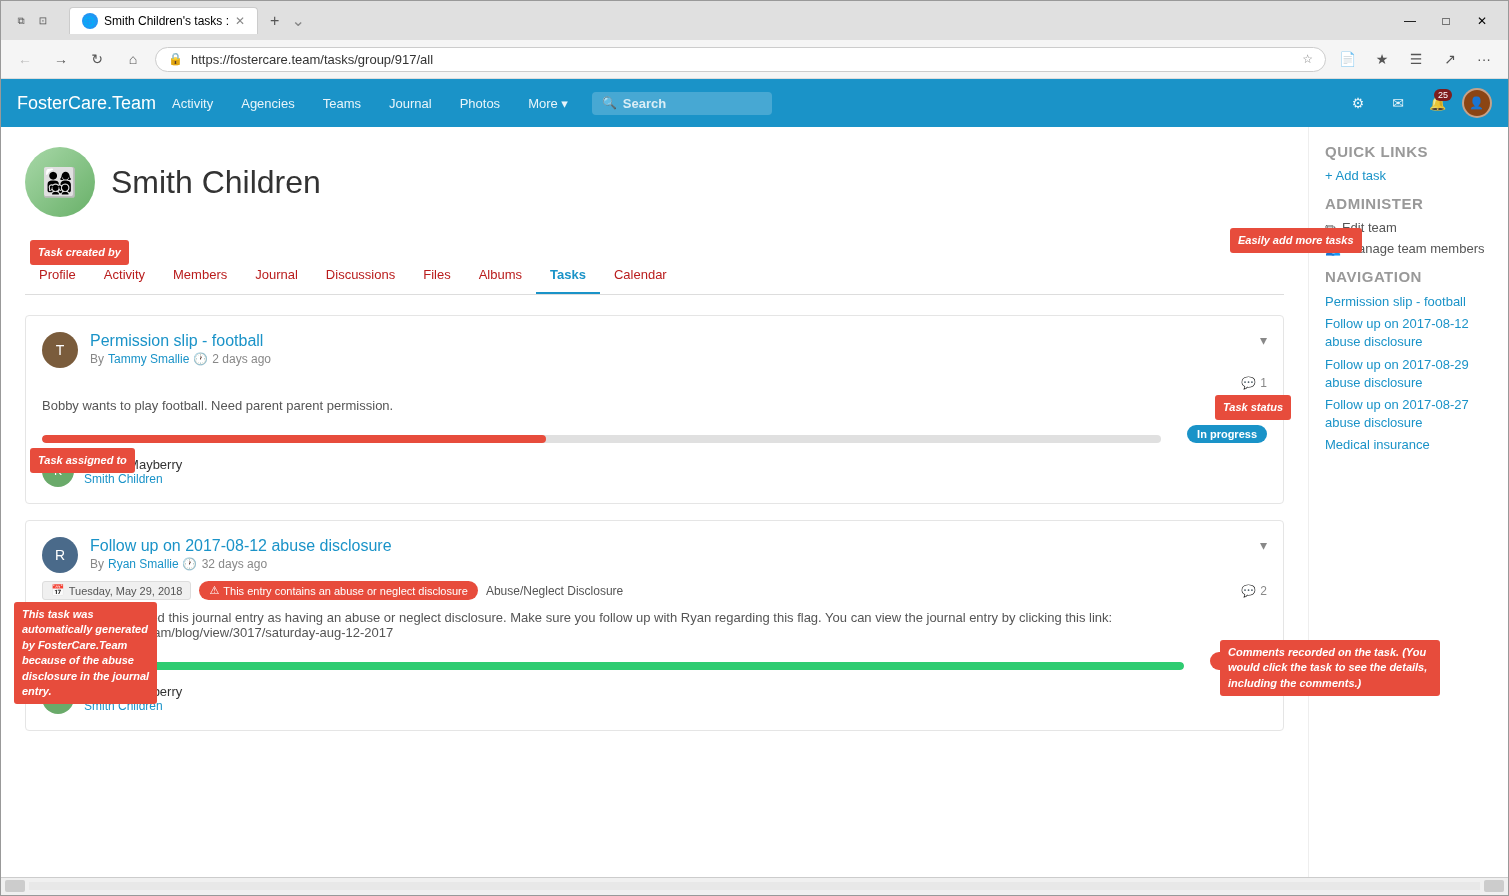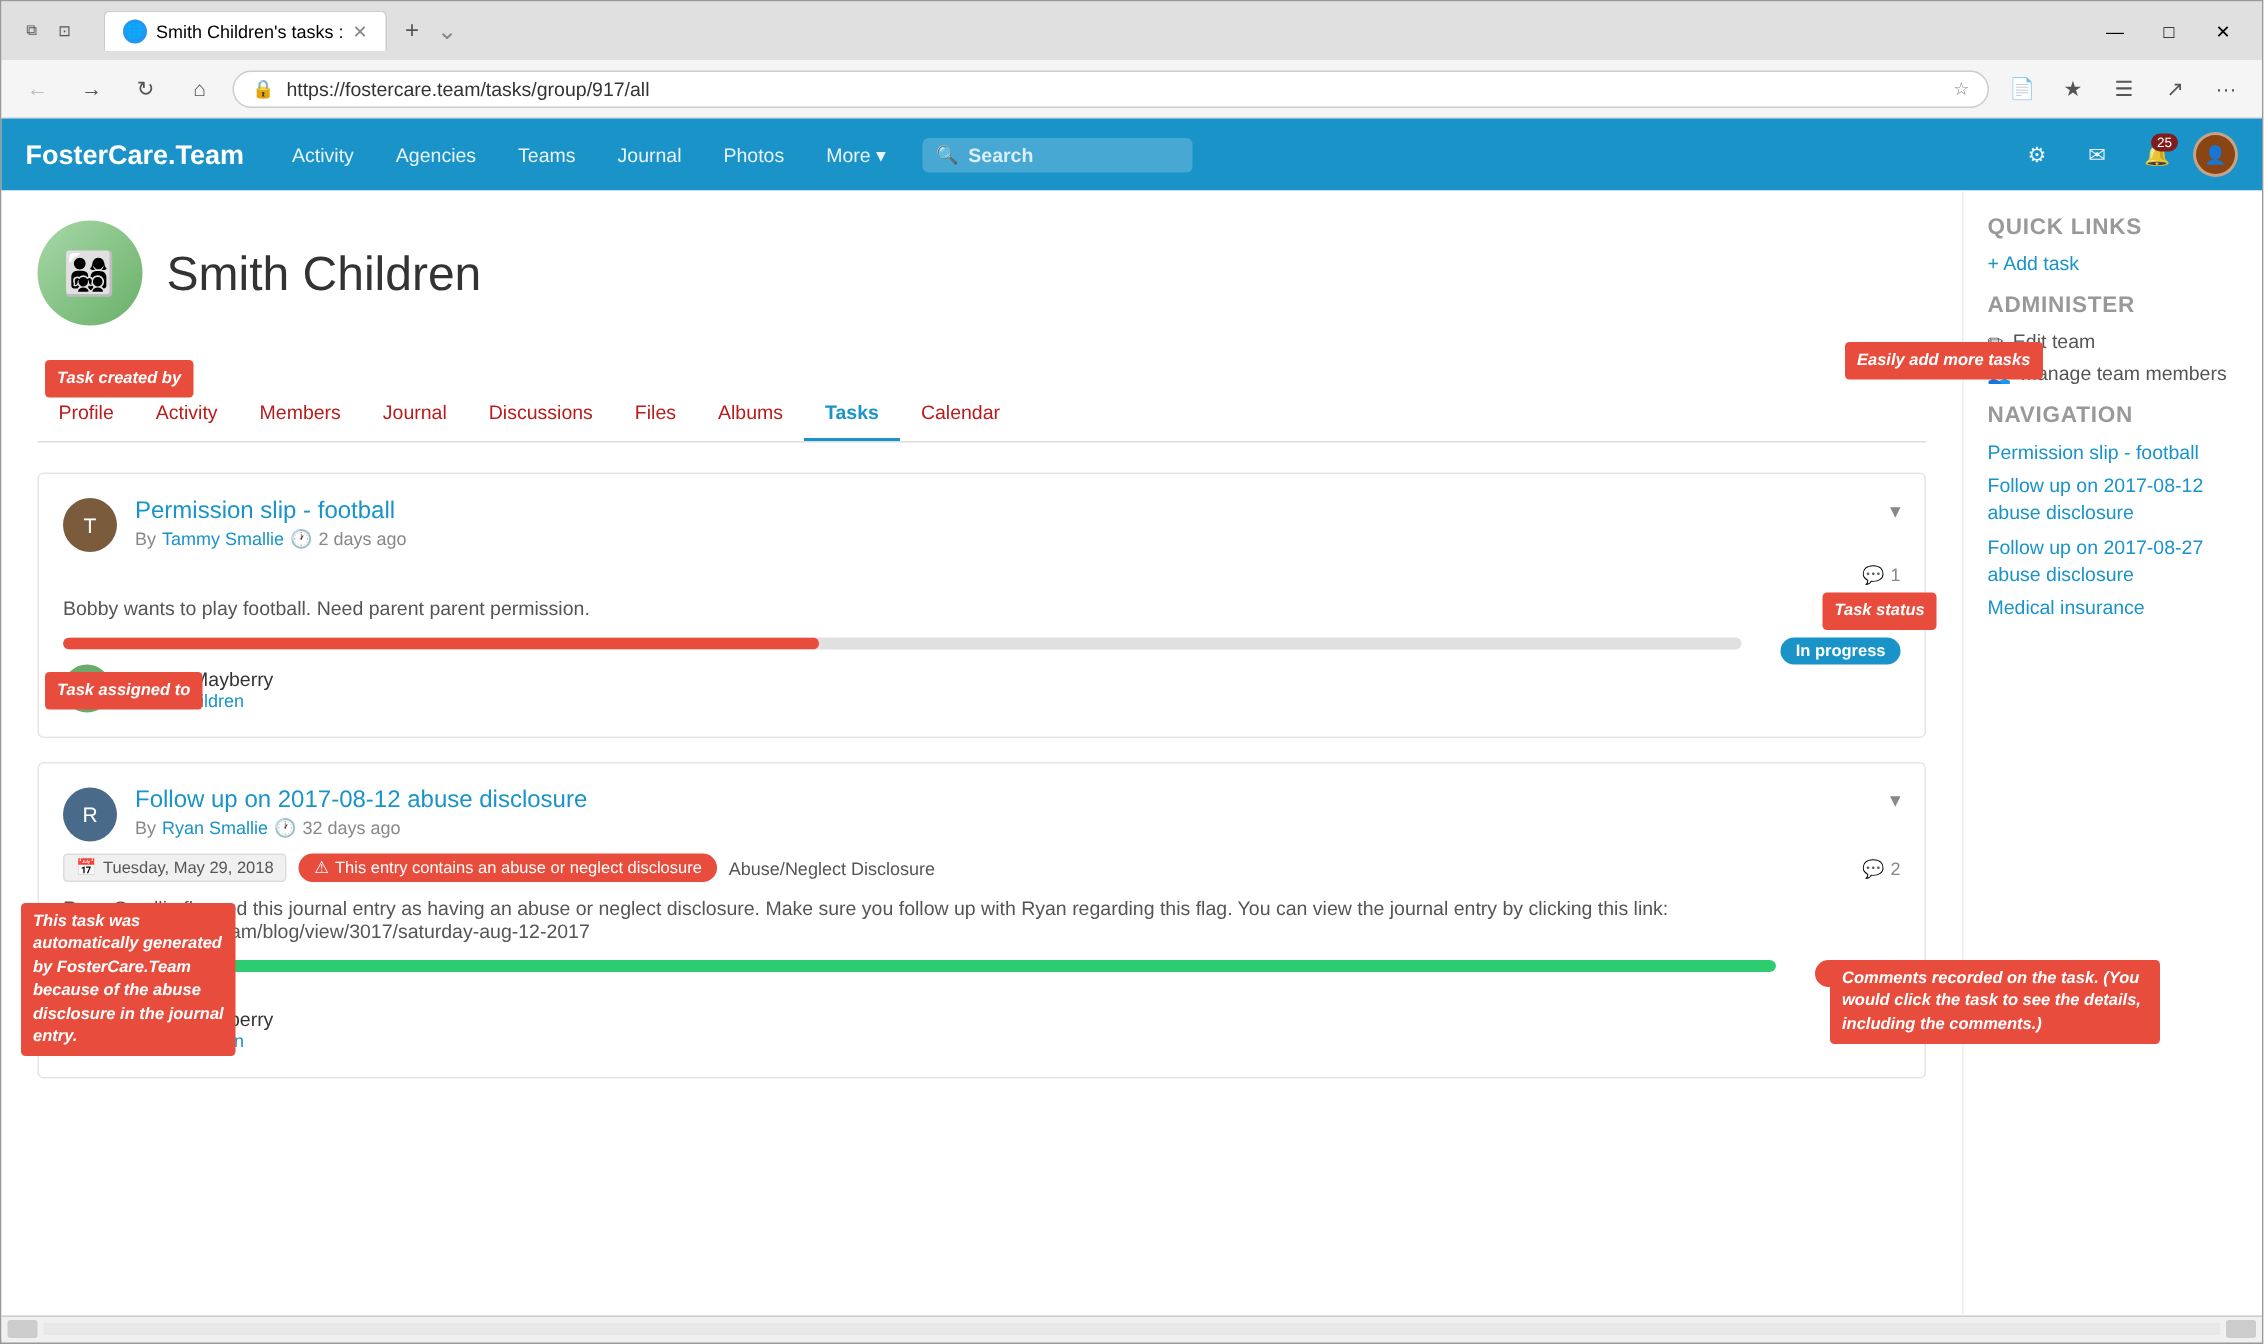--- a/index.html
+++ b/index.html
@@ -17,21 +17,21 @@
 
     .browser-toolbar { display: flex; align-items: center; padding: 5px 10px; gap: 8px; background: #f5f5f5; border-bottom: 1px solid #ddd; }
     .nav-btn { width: 28px; height: 28px; display: flex; align-items: center; justify-content: center; color: #555; cursor: pointer; border-radius: 3px; font-size: 14px; }
     .nav-btn.disabled { color: #bbb; cursor: default; }
     .address-bar { flex: 1; display: flex; align-items: center; background: #fff; border: 1px solid #ccc; border-radius: 20px; padding: 4px 12px; gap: 8px; font-size: 13px; }
     .address-bar-url { flex: 1; color: #333; }
     .address-bar-icon { color: #888; font-size: 12px; }
     .toolbar-right { display: flex; align-items: center; gap: 6px; }
     .toolbar-btn { width: 28px; height: 28px; display: flex; align-items: center; justify-content: center; color: #555; cursor: pointer; border-radius: 3px; font-size: 14px; }
     .nav-bar { background: #1a93c8; display: flex; align-items: center; padding: 0 16px; height: 48px; gap: 4px; }
-    .nav-brand { color: #fff; font-size: 18px; font-weight: 700; margin-right: 16px; }
+    .nav-brand { color: #fff; font-size: 18px; font-weight: 400; }
     .nav-item { color: rgba(255,255,255,0.9); padding: 14px 12px; font-size: 13px; cursor: pointer; text-decoration: none; }
     .nav-more { display: flex; align-items: center; gap: 3px; }
     .nav-search { margin-left: 8px; display: flex; align-items: center; background: rgba(255,255,255,0.2); border-radius: 4px; padding: 4px 10px; gap: 6px; min-width: 180px; }
     .nav-search input { background: transparent; border: none; outline: none; color: #fff; font-size: 13px; width: 120px; font-weight: bold; }
     .nav-search input::placeholder { color: rgba(255,255,255,0.8); }
     .nav-right { margin-left: auto; display: flex; align-items: center; gap: 8px; }
     .nav-icon-btn { width: 32px; height: 32px; display: flex; align-items: center; justify-content: center; color: rgba(255,255,255,0.9); cursor: pointer; border-radius: 50%; position: relative; }
     .notification-badge { position: absolute; top: 2px; right: 2px; background: #7f1d1d; color: #fff; font-size: 9px; border-radius: 8px; padding: 1px 4px; min-width: 14px; text-align: center; }
     .user-avatar { width: 30px; height: 30px; border-radius: 50%; background: #8B4513; border: 2px solid rgba(255,255,255,0.5); overflow: hidden; display: flex; align-items: center; justify-content: center; color: #fff; font-size: 12px; }
 
@@ -56,21 +56,21 @@
     .task-meta { flex: 1; }
     .task-title { color: #1a93c8; font-size: 16px; font-weight: 400; cursor: pointer; }
     .task-byline { font-size: 12px; color: #888; margin-top: 2px; display: flex; align-items: center; gap: 4px; }
     .task-byline a { color: #1a93c8; }
     .task-expand { color: #888; cursor: pointer; margin-left: auto; }
 
     .task-comment-count { text-align: right; color: #888; font-size: 12px; margin-bottom: 8px; display: flex; align-items: center; justify-content: flex-end; gap: 4px; }
 
     .task-description { color: #555; font-size: 13px; margin-bottom: 12px; }
 
-    .progress-bar-container { display: flex; align-items: flex-start; gap: 26px; }
+    .progress-bar-container { display: flex; align-items: flex-end; gap: 26px; margin-bottom: 12px; }
     .progress-bar { flex: 1; height: 8px; background: #e0e0e0; border-radius: 4px; overflow: hidden; }
     .progress-fill { height: 100%; border-radius: 4px; }
     .status-badge { padding: 3px 10px; border-radius: 12px; font-size: 11px; font-weight: 600; color: #fff; white-space: nowrap; }
     .status-in-progress { background: #1a93c8; }
     .status-closed { background: #e74c3c; }
 
     .assignee-row { display: flex; align-items: center; gap: 10px; }
     .assignee-avatar { width: 32px; height: 32px; border-radius: 50%; background: #aaa; overflow: hidden; display: flex; align-items: center; justify-content: center; color: #fff; font-size: 12px; }
     .assignee-name { font-size: 13px; color: #333; font-weight: 500; }
     .assignee-group { font-size: 12px; color: #1a93c8; }
@@ -320,20 +320,21 @@
             <span>Edit team</span>
           </div>
           <div class="sidebar-admin-item">
             <span>👥</span>
             <span>Manage team members</span>
           </div>
 
           <div class="sidebar-section-title">NAVIGATION</div>
           <a class="sidebar-link">Permission slip - football</a>
           <a class="sidebar-link">Follow up on 2017-08-12 abuse disclosure</a>
+          <a class="sidebar-link">Follow up on 2017-08-29 abuse disclosure</a>
           <a class="sidebar-link">Follow up on 2017-08-27 abuse disclosure</a>
           <a class="sidebar-link">Medical insurance</a>
         </div>
 
       </div>
     </div>
 
     <div style="height:16px;background:#f0f0f0;border-top:1px solid #ccc;display:flex;align-items:center;">
       <div style="width:20px;height:12px;background:#ccc;border-radius:2px;margin-left:4px;"></div>
       <div style="flex:1;height:8px;background:#e8e8e8;margin:0 4px;"></div>

